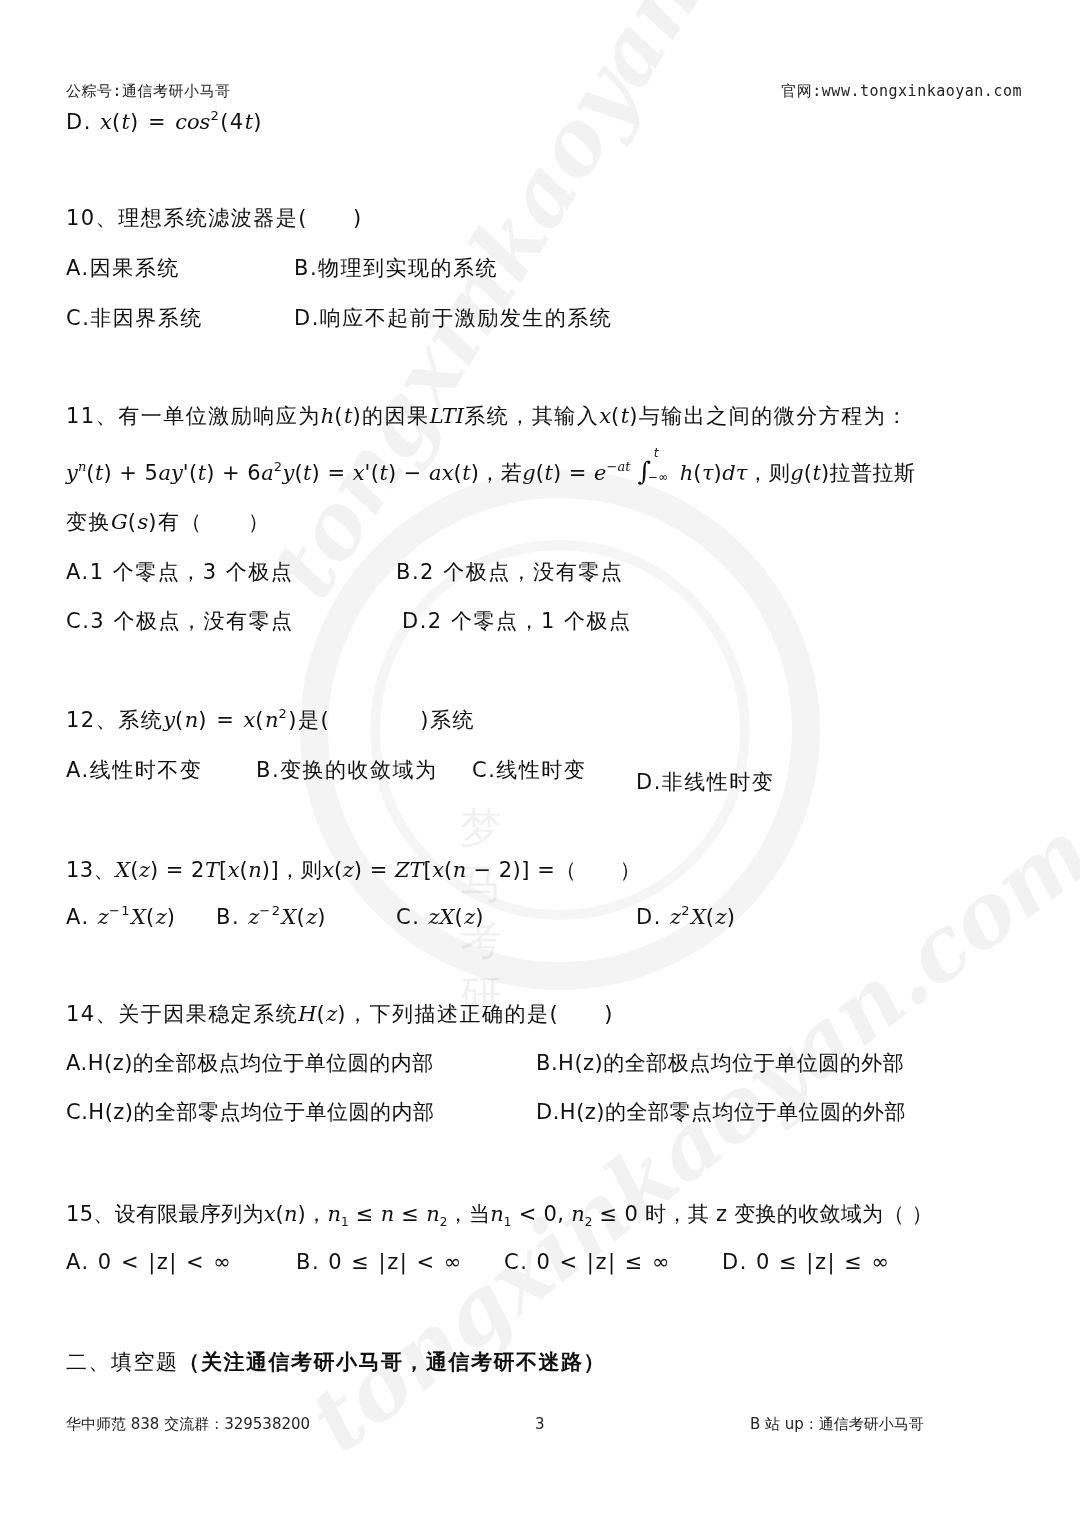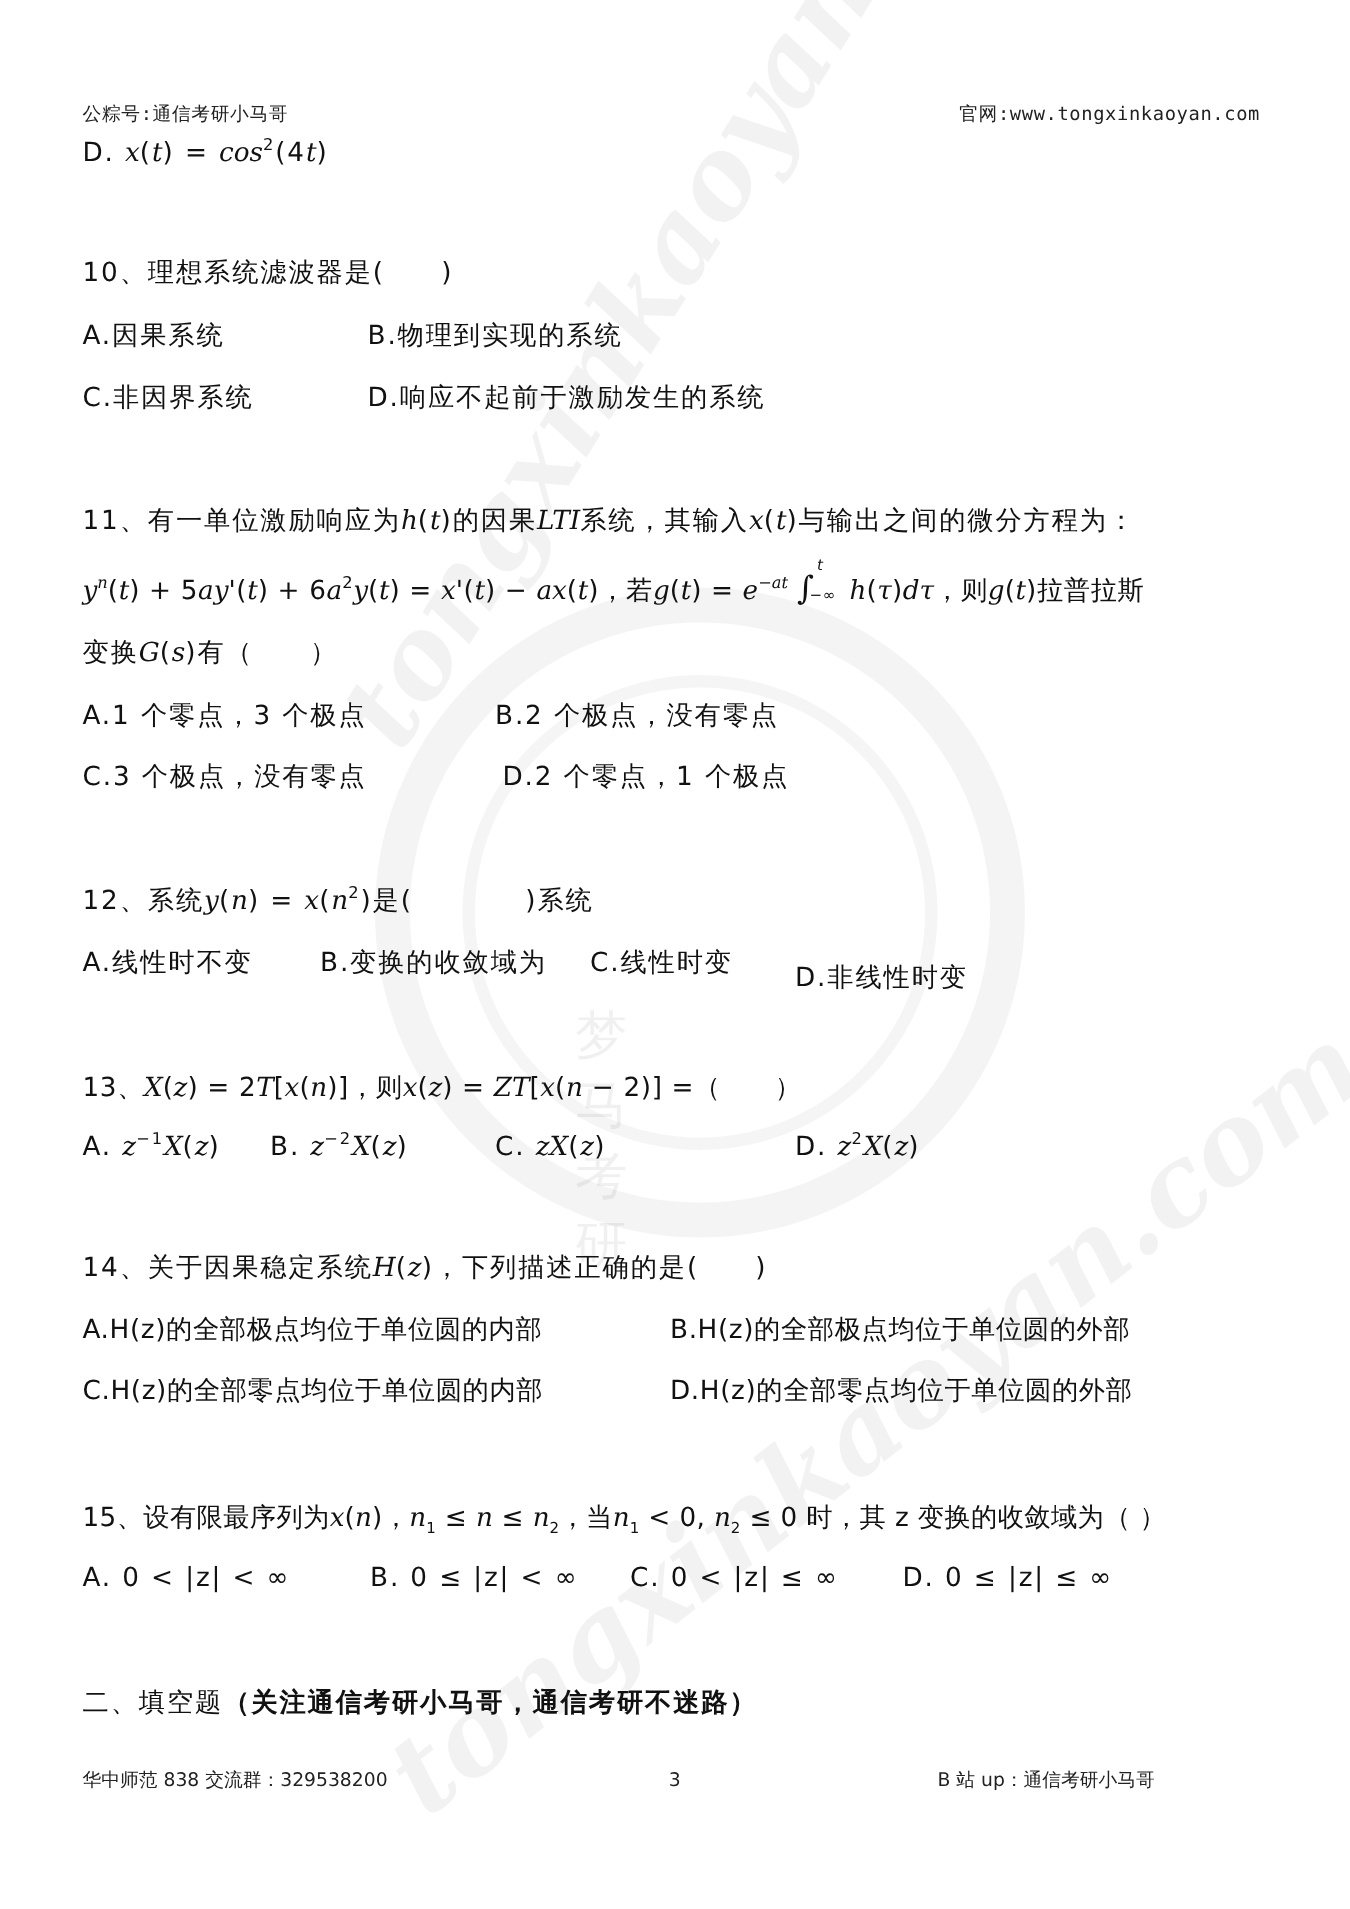--- a/index.html
+++ b/index.html
@@ -2,21 +2,21 @@
 <html><head>
 <meta charset="utf-8">
 <style>
   html, body { margin: 0; padding: 0; background: #ffffff; }
   body { width: 1080px; height: 1527px; position: relative; overflow: hidden;
          font-family: "DejaVu Sans", sans-serif; color: #111; }
   .page { position: absolute; inset: 0; }
   .hdr { position: absolute; top: 82px; font-size: 15px; color: #222;
          font-family: "DejaVu Sans Mono", monospace; letter-spacing: 0.5px; }
   .hdr.left { left: 66px; }
-  .hdr.right { right: 72px; }
+  .hdr.right { right: 58px; }
   .line { position: absolute; left: 66px; font-size: 21px; white-space: nowrap; letter-spacing: 1.5px; }
   .m { font-family: "DejaVu Serif", serif; font-style: italic; letter-spacing: 0; }
   .opt { position: absolute; font-size: 21px; white-space: nowrap; letter-spacing: 1.5px; }
   sup { font-size: 13px; vertical-align: 9px; line-height: 0; }
   sub { font-size: 12px; vertical-align: -5px; line-height: 0; }
   .int { font-family: "DejaVu Serif", serif; font-size: 26px; }
   .lims { display: inline-block; position: relative; width: 28px; height: 20px; font-size: 12px; }
   .lims .u { position: absolute; top: -14px; left: 2px; font-style: italic; }
   .lims .d { position: absolute; top: 10px; left: -4px; }
   .bold { font-weight: bold; }

